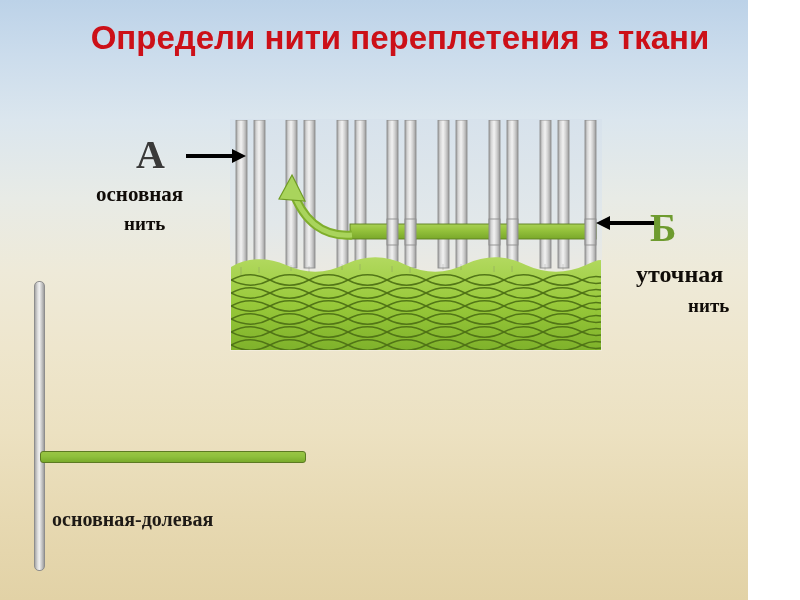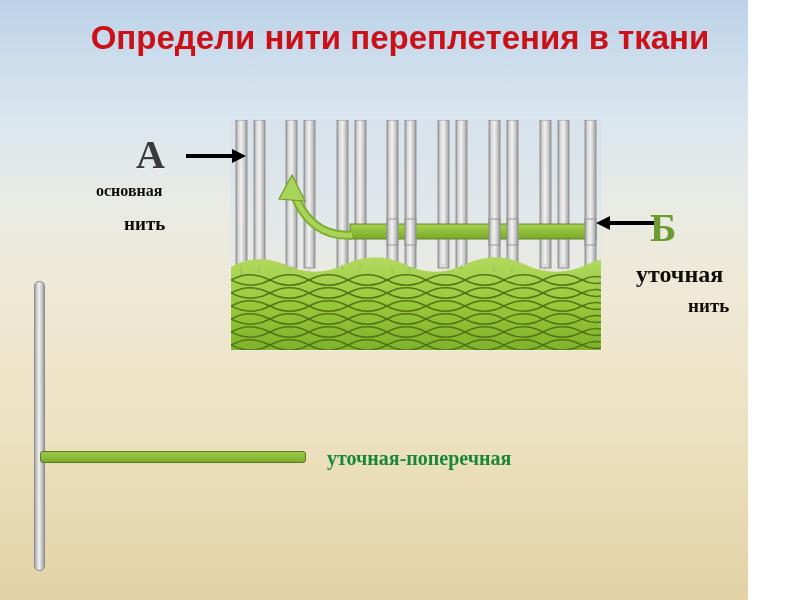--- a/index.html
+++ b/index.html
@@ -70,21 +70,21 @@
     white-space: nowrap;
   }
   #letter-a {
     left: 136px; top: 131px;
     font-size: 40px;
     color: #3a3a3a;
     text-shadow: 1px 1px 0 rgba(255,255,255,.5);
   }
   #label-osnovnaya-1 {
     left: 96px; top: 182px;
-    font-size: 16px;
+    font-size: 21px;
     color: #100c08;
   }
   #label-osnovnaya-2 {
     left: 124px; top: 213px;
     font-size: 19px;
     color: #100c08;
   }
   #letter-b {
     left: 650px; top: 204px;
     font-size: 40px;
@@ -274,15 +274,15 @@
   <div class="lbl" id="label-osnovnaya-1">основная</div>
   <div class="lbl" id="label-osnovnaya-2">нить</div>
 
   <div class="lbl" id="letter-b">Б</div>
   <div class="lbl" id="label-utochnaya-1">уточная</div>
   <div class="lbl" id="label-utochnaya-2">нить</div>
 
   <div id="legend-warp"></div>
   <div id="legend-weft"></div>
 
-  <div class="lbl" id="label-utochnaya-poperechnaya">уточная-поперечная</div>
+  <div class="lbl" id="label-osnovnaya-dolevaya">основная-долевая</div>
 
 </div>
 
 </body></html>

